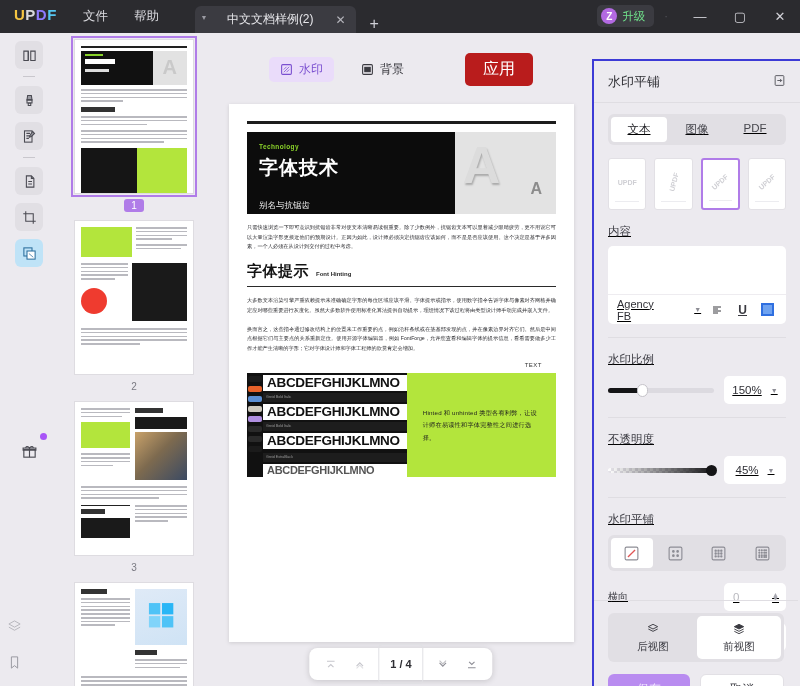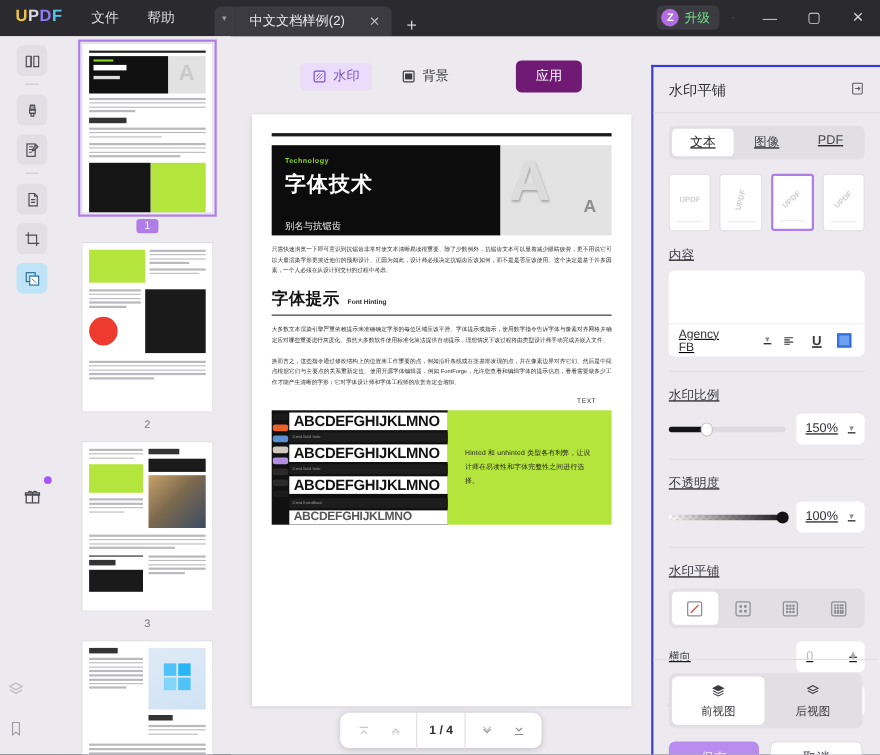--- a/index.html
+++ b/index.html
@@ -138,22 +138,22 @@
     position: absolute; left: 0; top: 0; width: 382px; height: 40px;
     display: flex; align-items: center; justify-content: center; gap: 16px;
   }
   .seg {
     display: flex; align-items: center; gap: 6px; padding: 4px 11px;
     border-radius: 5px; font-size: 12px; color: #3a3a40; cursor: pointer;
   }
   .seg.on { background: #eadcfa; color: #7a4fd0; }
   .seg .gi { width: 13px; height: 13px; display: inline-block; }
   .apply-btn {
-    margin-left: 34px; background: #701a75; color: #ffffff; border: none;
-    font-size: 12px; padding: 6px 18px; border-radius: 5px; cursor: pointer;
+    margin-left: 34px; background: #b91c1c; color: #ffffff; border: none;
+    font-size: 16px; padding: 6px 18px; border-radius: 5px; cursor: pointer;
     font-family: inherit;
   }
 
   .page {
     position: absolute; left: 19px; top: 55px; width: 345px; height: 538px;
     background: #fff; box-shadow: 0 1px 4px rgba(0,0,0,.13);
   }
   .pg-inner { padding: 17px 18px 0 18px; }
   .pg-rule { height: 3px; background: #1c1c1c; margin-bottom: 8px; }
   .hero { display: flex; height: 82px; }
@@ -778,21 +778,21 @@
         </div>
 
         <div class="divider"></div>
         <div class="sec-label">不透明度</div>
         <div class="sliderrow">
           <div class="track alpha">
             <div class="fill" style="width:100%"></div>
             <div class="knob" style="left:92%"></div>
           </div>
           <div class="numbox">
-            <span>100%</span>
+            <span>45%</span>
             <span class="caret2">▼</span>
           </div>
         </div>
 
         <div class="divider"></div>
         <div class="sec-label">水印平铺</div>
         <div class="tilerow">
           <div class="tilebtn on">
             <svg width="17" height="17" viewBox="0 0 24 24" fill="none" stroke="#8d8d95" stroke-width="1.6">
               <rect x="3" y="3" width="18" height="18" rx="2"></rect>
@@ -858,39 +858,39 @@
           <div class="stepper">
             <span class="val">0</span>
             <span class="arrows">▲<br>▼</span>
           </div>
         </div>
 
       </div>
 
       <div class="rp-foot">
         <div class="viewrow">
+          <div class="viewbtn">
+            <span>
+              <svg width="14" height="14" viewBox="0 0 24 24" fill="none" stroke="#3a3a41" stroke-width="1.6">
+                <path d="M12 4l8 4-8 4-8-4z"></path>
+                  <path d="M4 12l8 4 8-4" stroke="#3a3a41"></path>
+              </svg>
+            </span>
+            <span>后视图</span>
+          </div>
           <div class="viewbtn on">
             <span>
               <svg width="14" height="14" viewBox="0 0 24 24" fill="none" stroke="#3a3a41" stroke-width="1.6">
                 <path d="M12 4l8 4-8 4-8-4z" fill="#3a3a41"></path>
                   <path d="M4 12l8 4 8-4"></path>
                   <path d="M4 16l8 4 8-4"></path>
               </svg>
             </span>
             <span>前视图</span>
           </div>
-          <div class="viewbtn">
-            <span>
-              <svg width="14" height="14" viewBox="0 0 24 24" fill="none" stroke="#3a3a41" stroke-width="1.6">
-                <path d="M12 4l8 4-8 4-8-4z"></path>
-                  <path d="M4 12l8 4 8-4" stroke="#3a3a41"></path>
-              </svg>
-            </span>
-            <span>后视图</span>
-          </div>
         </div>
         <div class="actrow">
           <button class="btn primary">保存</button>
           <button class="btn ghost">取消</button>
         </div>
       </div>
     </div>
 
   </div>
 </div>

